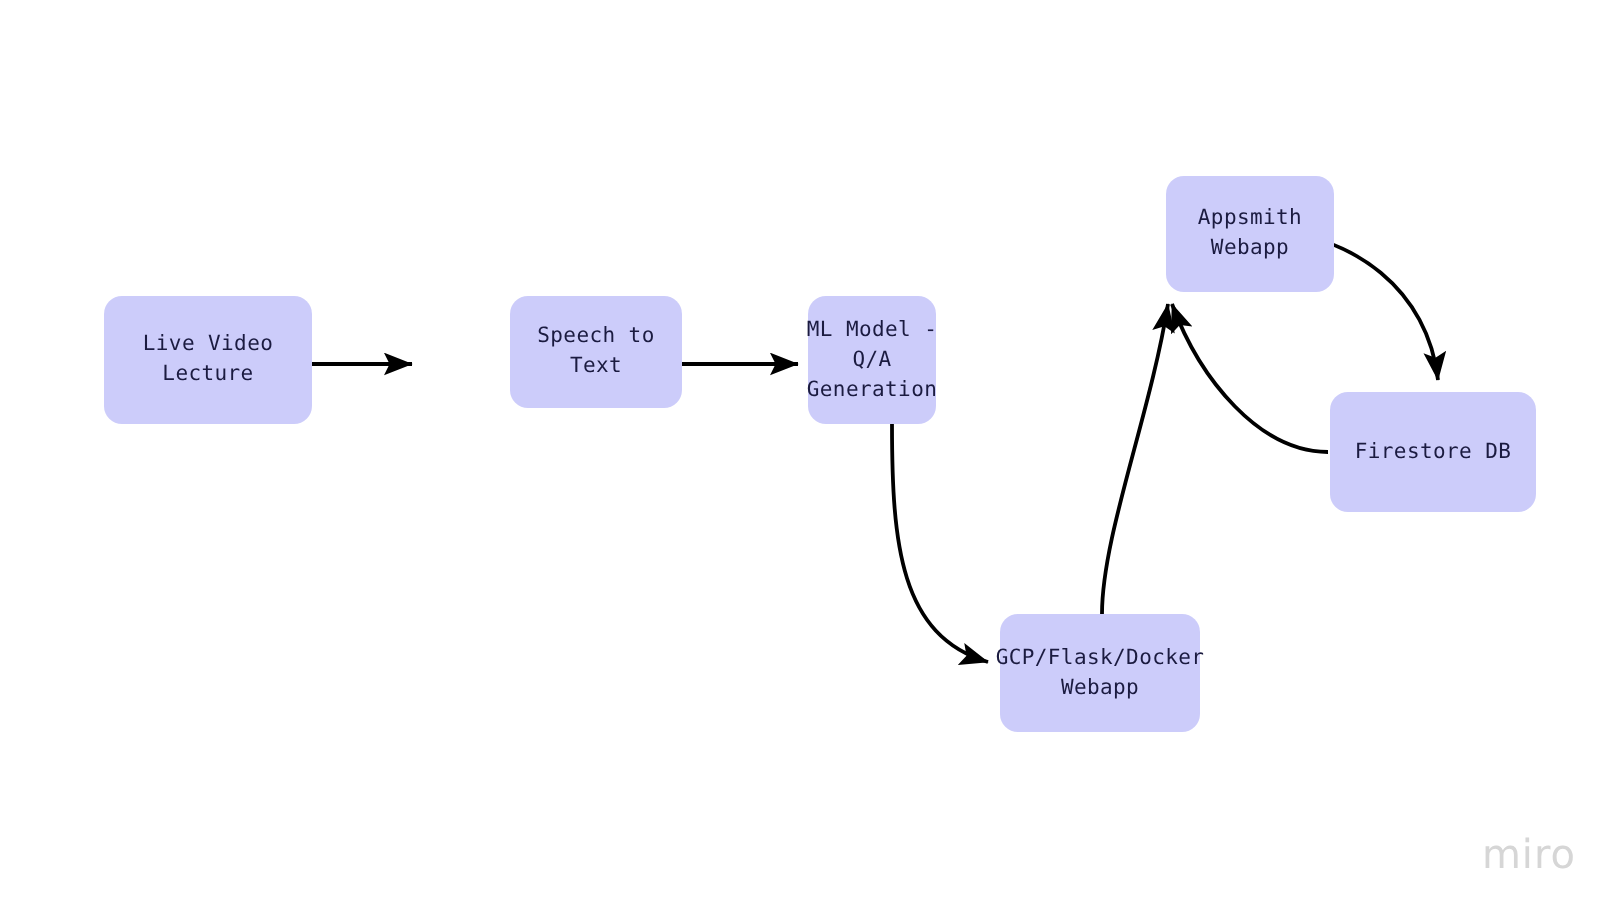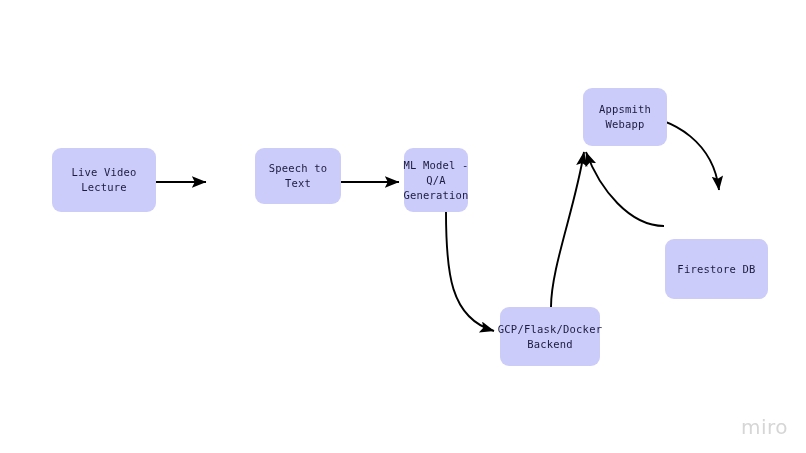--- a/index.html
+++ b/index.html
@@ -36,21 +36,21 @@
     font-size: 10.5px;
     line-height: 15px;
     letter-spacing: 0.2px;
     white-space: pre-line;
     padding: 2px 4px;
   }
   #node-live-video-lecture { left: 52px;  top: 148px; width: 104px;  height: 64px; }
   #node-speech-to-text     { left: 211px; top: 148px; width: 86px;  height: 56px; margin-left: 44px; }
   #node-ml-model           { left: 404px; top: 148px; width: 64px;  height: 64px; }
   #node-appsmith-webapp    { left: 543px; top: 88px;  width: 84px;  height: 58px; margin-left: 40px; }
-  #node-firestore-db       { left: 665px; top: 196px; width: 103px; height: 60px; margin-top: 43px; }
+  #node-firestore-db       { left: 665px; top: 196px; width: 103px; height: 60px; }
   #node-gcp-backend        { left: 500px; top: 307px; width: 100px; height: 59px; }
 
   .watermark {
     position: absolute;
     right: 18px;
     bottom: 14px;
     color: #d6d6d6;
     font-family: "DejaVu Sans", "Liberation Sans", sans-serif;
     font-size: 20px;
     letter-spacing: 0.5px;
@@ -101,17 +101,17 @@
 
   <div class="node" id="node-ml-model">ML Model - Q/A
 Generation</div>
 
   <div class="node" id="node-appsmith-webapp">Appsmith
 Webapp</div>
 
   <div class="node" id="node-firestore-db">Firestore DB</div>
 
   <div class="node" id="node-gcp-backend">GCP/Flask/Docker
-Backend</div>
+Webapp</div>
 
   <div class="watermark">miro</div>
 
 </div>
 
 </body></html>

